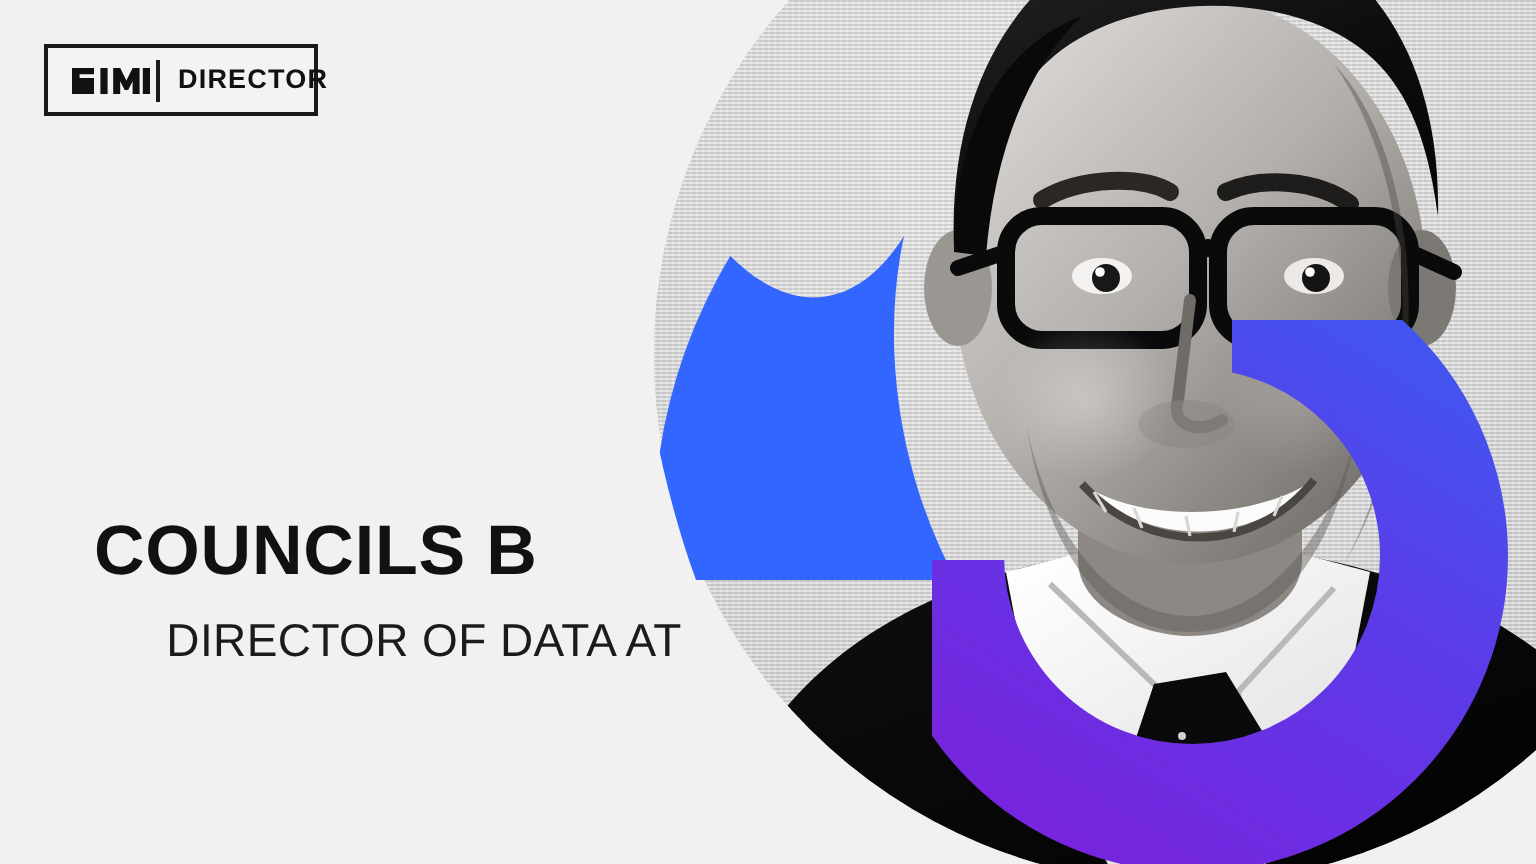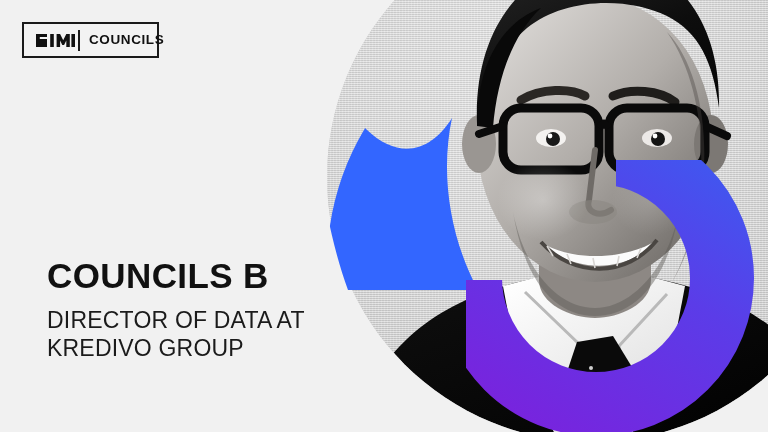--- a/index.html
+++ b/index.html
@@ -137,21 +137,21 @@
   }
   .speaker-role {
     font-family: "Liberation Sans", sans-serif;
     font-weight: normal;
     font-size: 23px;
     line-height: 1.22;
     letter-spacing: 0.2px;
     color: #1b1b1b;
     margin: 0;
   }
-  .speaker-role .line { display: block; }
+  .speaker-role .line { display: block; text-align: center; }
 </style>
 </head>
 <body>
 
 <div id="stage">
 
   <div class="photo-disc">
     <div class="disc-texture"></div>
 
     <div class="portrait">
@@ -295,24 +295,23 @@
     <div class="logo-mark">
       <svg width="40" height="15" viewBox="0 0 40 15" aria-hidden="true">
 
         <path d="M0 1 h11 v3.1 h-7.2 v1.9 h7.2 v8 h-11 z M3.8 9 h3.4 v2.4 h-3.4 z" fill="#111111"></path>
         <rect x="14.2" y="1" width="3.6" height="13" fill="#111111"></rect>
         <path d="M20.6 14 v-13 h3.5 l3.1 6.2 l3.1 -6.2 h3.5 v13 h-3.5 v-6.4 l-2.2 4.4 h-1.8 l-2.2 -4.4 v6.4 z" fill="#111111"></path>
         <rect x="35.4" y="1" width="3.6" height="13" fill="#111111"></rect>
       </svg>
     </div>
     <div class="logo-divider"></div>
-    <div class="logo-word">COUNCILS</div>
+    <div class="logo-word">DIRECTOR</div>
   </div>
 
   <div class="text-block">
     <div class="speaker-name">COUNCILS B</div>
     <div class="speaker-role">
       <span class="line">DIRECTOR OF DATA AT</span>
-      <span class="line">KREDIVO GROUP</span>
     </div>
   </div>
 
 </div>
 
 </body></html>

